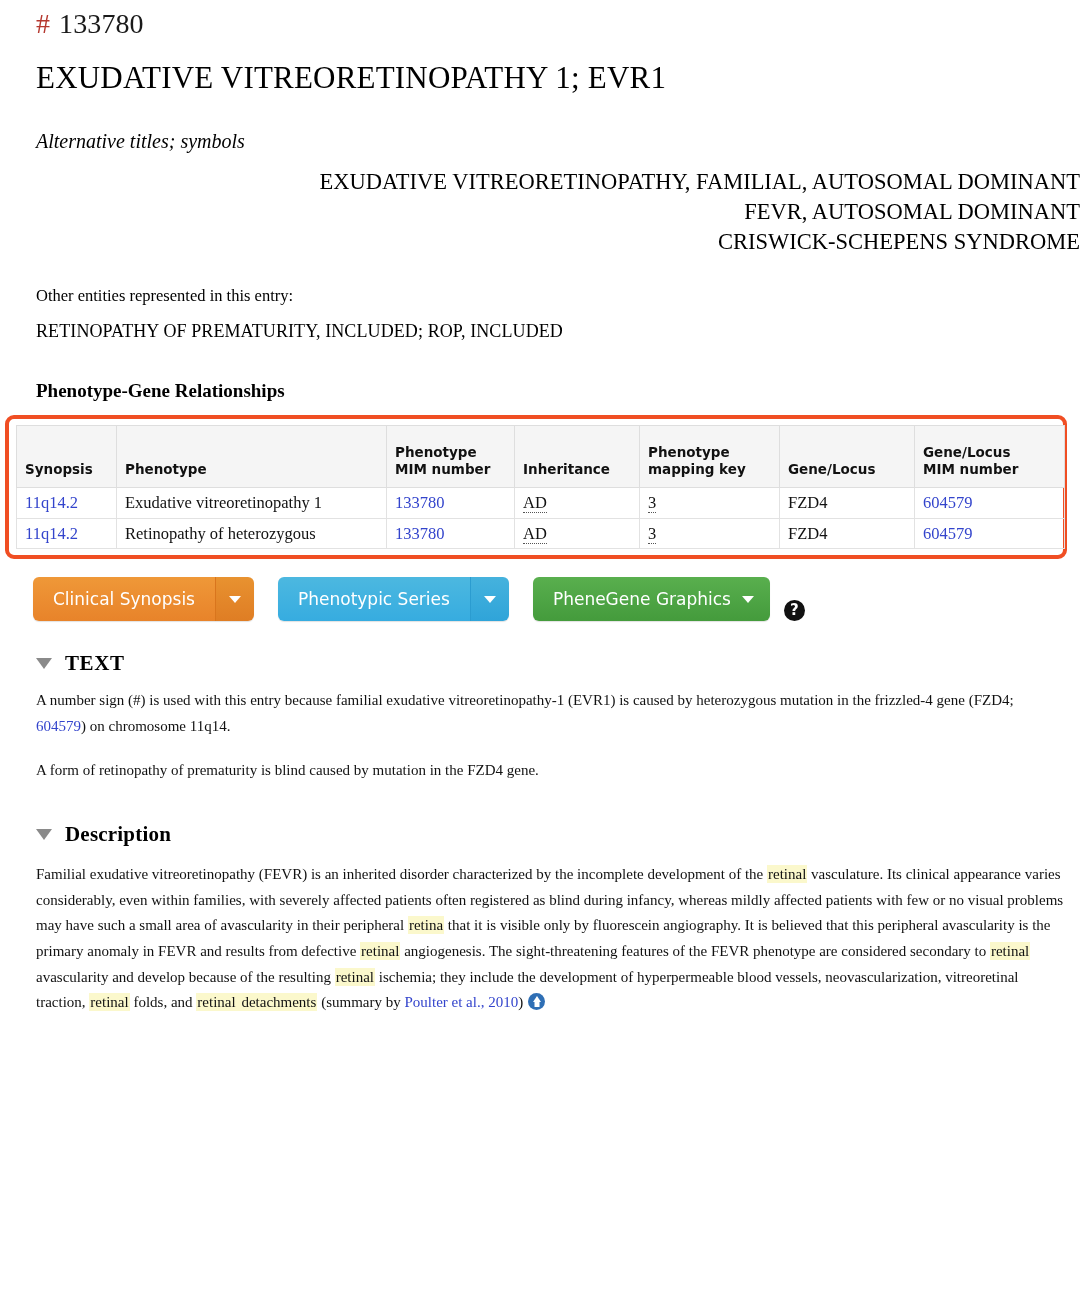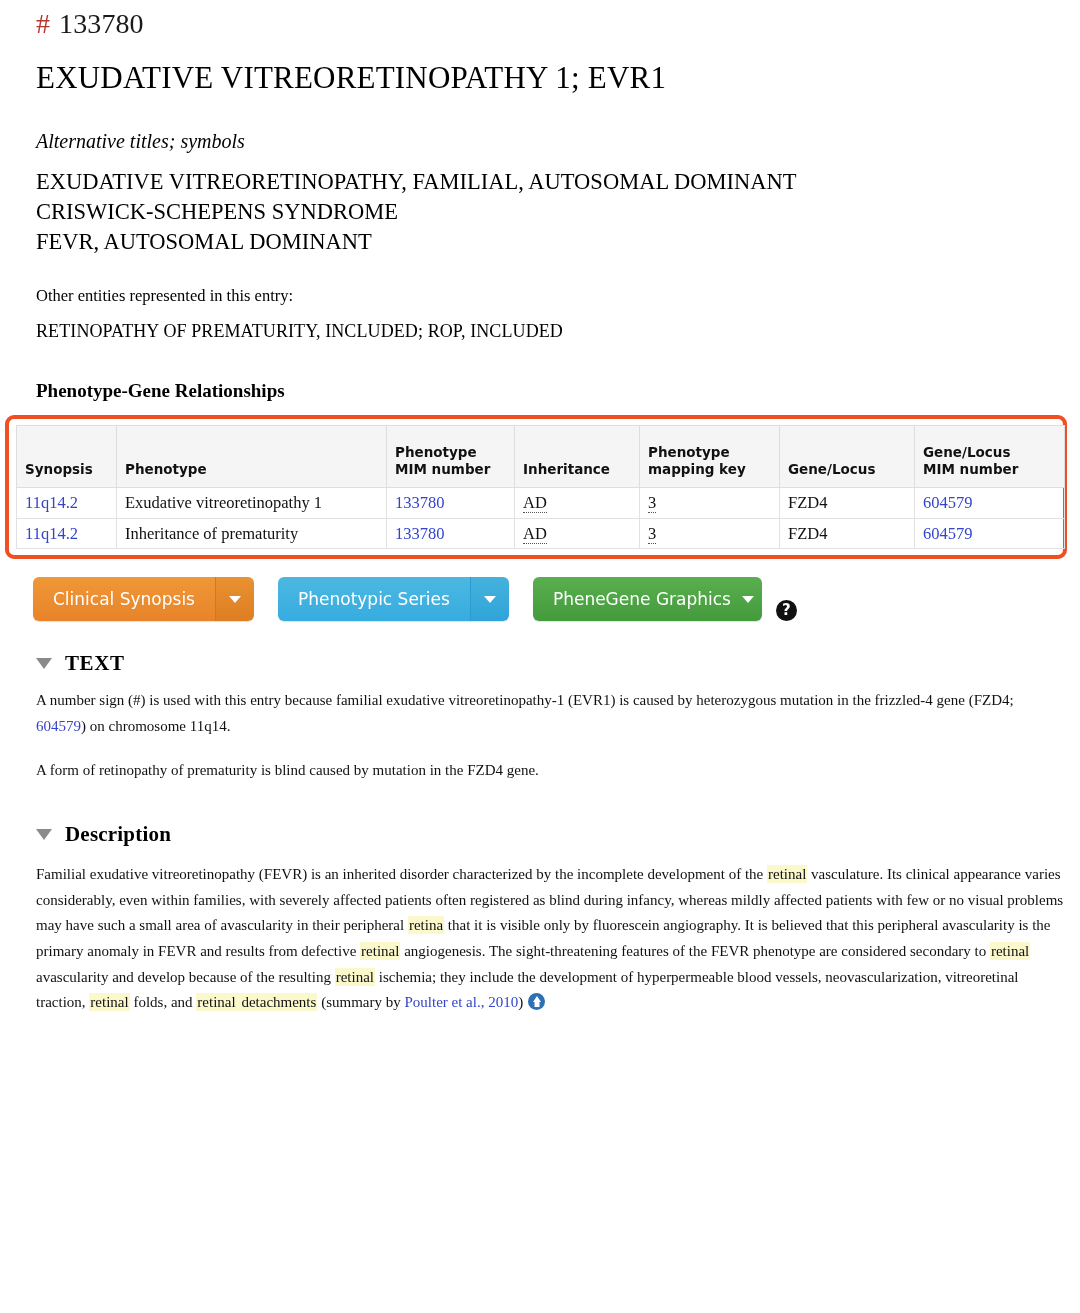--- a/index.html
+++ b/index.html
@@ -53,20 +53,21 @@
     font-size: 20px;
     font-style: italic;
     line-height: 1.3;
   }
   .alt-list {
     margin: 0;
     padding: 13px 0 0 36px;
     font-size: 22.5px;
     line-height: 1.33;
     font-weight: 400;
+    text-align: right;
   }
   .alt-list div { white-space: nowrap; }
 
   
   .other-label {
     margin: 0;
     padding: 28px 0 0 36px;
     font-size: 16.5px;
     line-height: 1.3;
   }
@@ -175,21 +176,21 @@
     align-items: center;
     justify-content: center;
     width: 38px;
     cursor: pointer;
   }
   .btn-orange .btn-main { background: linear-gradient(#ef9838, #e8832a); }
   .btn-orange .btn-caret-sep { background: linear-gradient(#e89230, #df7d24); border-left: 1px solid #d9751d; }
   .btn-blue .btn-main { background: linear-gradient(#4cb8e0, #36ace0); }
   .btn-blue .btn-caret-sep { background: linear-gradient(#45b2dd, #2fa4d9); border-left: 1px solid #2b9cd0; }
   .btn-green { }
-  .btn-green .btn-main { background: linear-gradient(#59af4e, #449b3c); padding-right: 8px; }
+  .btn-green .btn-main { background: linear-gradient(#59af4e, #449b3c); padding-right: 16px; }
   .btn-green .btn-main .inline-caret { margin-left: 11px; }
 
   .caret-down {
     width: 0; height: 0;
     border-left: 6px solid transparent;
     border-right: 6px solid transparent;
     border-top: 7px solid #ffffff;
     display: inline-block;
   }
 
@@ -289,22 +290,22 @@
 
   <div class="mim-line">
     <span class="mim-hash">#</span><span class="mim-number">133780</span>
   </div>
 
   <h1 class="entry-title">EXUDATIVE VITREORETINOPATHY 1; EVR1</h1>
 
   <div class="alt-label">Alternative titles; symbols</div>
   <div class="alt-list">
     <div>EXUDATIVE VITREORETINOPATHY, FAMILIAL, AUTOSOMAL DOMINANT</div>
+    <div>FEVR, AUTOSOMAL DOMINANT</div>
     <div>CRISWICK-SCHEPENS SYNDROME</div>
-    <div>FEVR, AUTOSOMAL DOMINANT</div>
   </div>
 
   <div class="other-label">Other entities represented in this entry:</div>
   <div class="included-title">RETINOPATHY OF PREMATURITY, INCLUDED; ROP, INCLUDED</div>
 
   <div class="pgr-heading">Phenotype-Gene Relationships</div>
 
   <div class="table-highlight">
     <table class="pgr-table">
       <colgroup>
@@ -332,21 +333,21 @@
           <td><a class="lnk">11q14.2</a></td>
           <td>Exudative vitreoretinopathy 1</td>
           <td><a class="lnk">133780</a></td>
           <td><span class="abbr">AD</span></td>
           <td><span class="abbr">3</span></td>
           <td>FZD4</td>
           <td><a class="lnk">604579</a></td>
         </tr>
         <tr>
           <td><a class="lnk">11q14.2</a></td>
-          <td>Inheritance of prematurity</td>
+          <td>Retinopathy of heterozygous</td>
           <td><a class="lnk">133780</a></td>
           <td><span class="abbr">AD</span></td>
           <td><span class="abbr">3</span></td>
           <td>FZD4</td>
           <td><a class="lnk">604579</a></td>
         </tr>
       </tbody>
     </table>
   </div>
 

